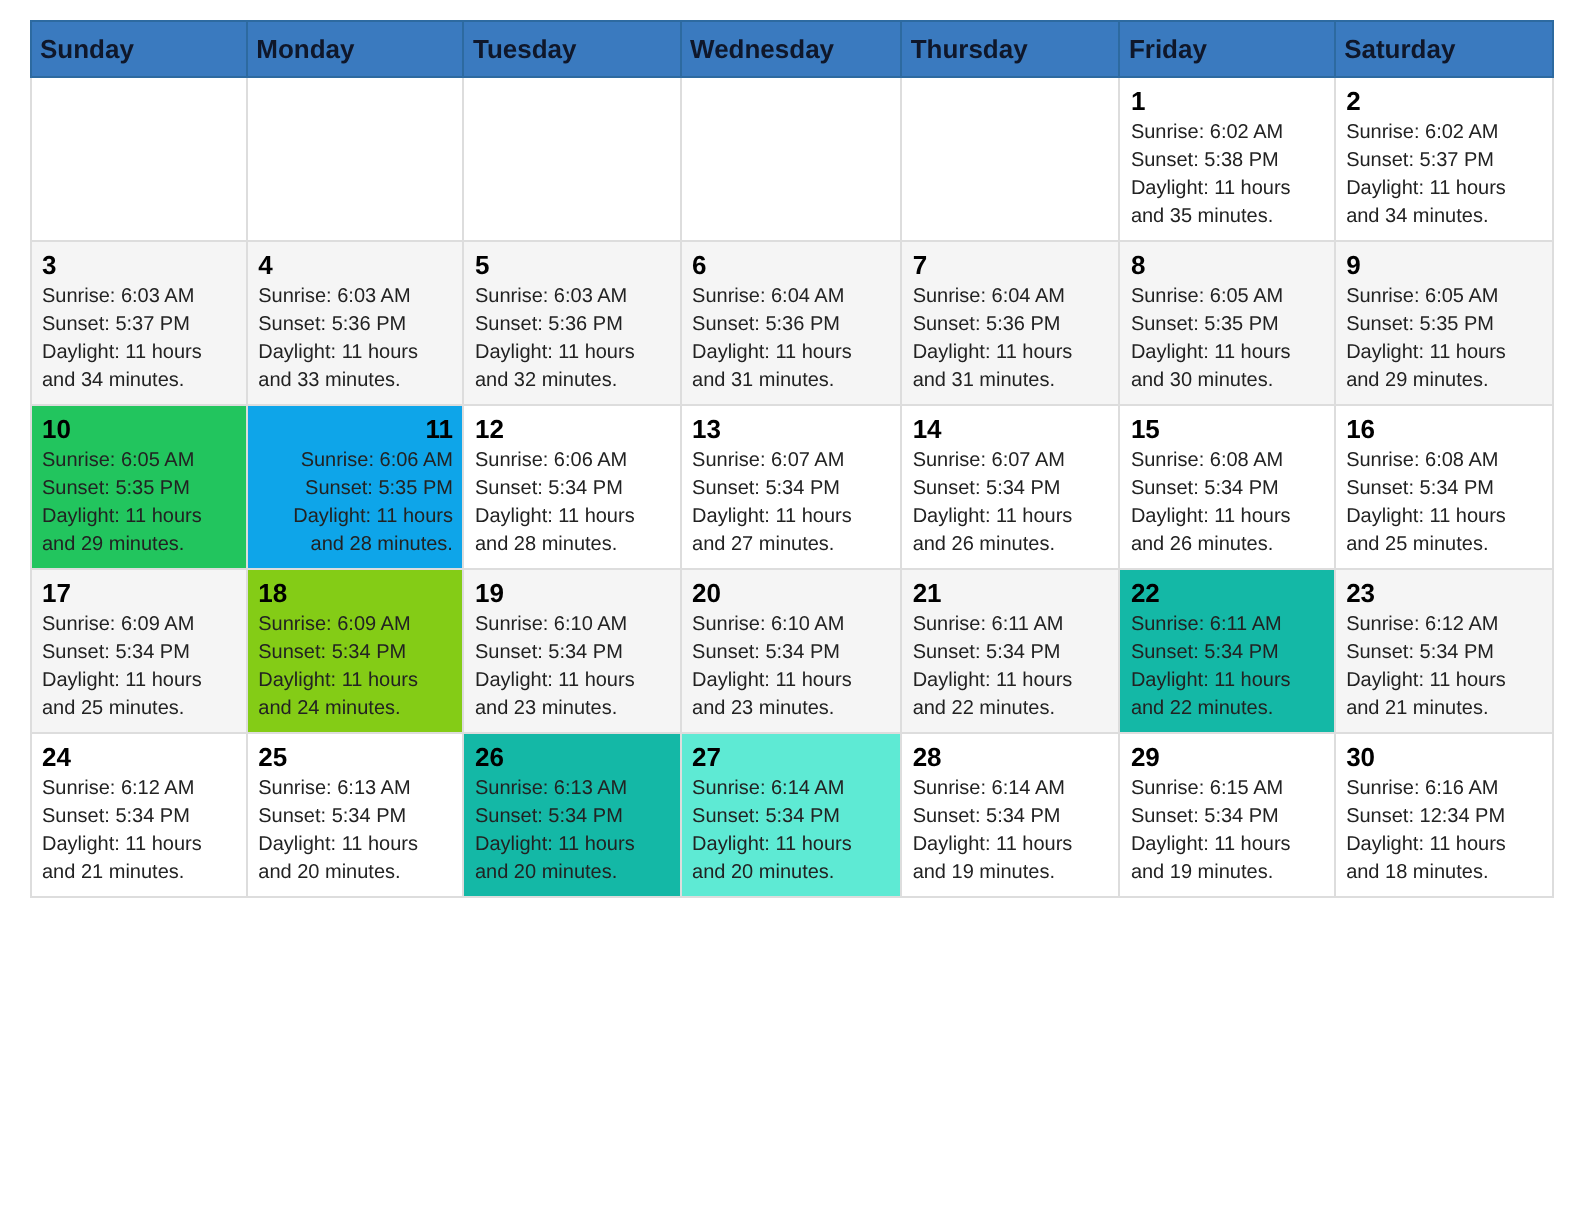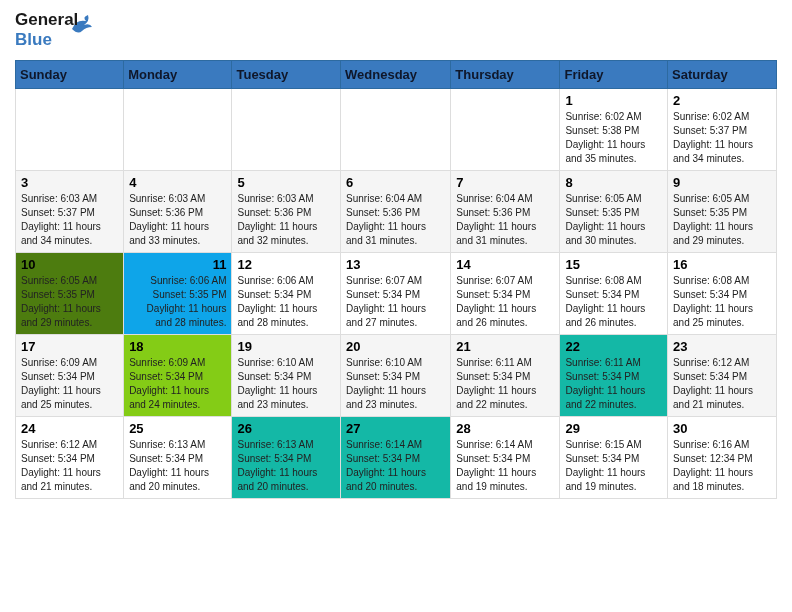--- a/index.html
+++ b/index.html
@@ -83,41 +83,20 @@
       line-height: 1.4;
     }
     .empty-cell {
       background: #fff !important;
     }
   </style>
 </head>
 <body>
 
 <div class="page">
-  <div class="header">
-    <div class="logo-container">
-      <div style="display:flex; align-items:center; gap:3px;">
-        <div style="position:relative; width:48px; height:42px;">
-          <div style="font-size:17px; font-weight:bold; color:#1a1a1a; line-height:1.15;">
-            <span style="color:#1a1a1a;">General</span>
-          </div>
-          <div style="font-size:17px; font-weight:bold; color:#3a7abf; line-height:1.15;">Blue</div>
-        </div>
-        <div style="color:#3a7abf; font-size:26px; margin-left:2px; margin-top:-6px;">
-          <svg width="28" height="28" viewBox="0 0 28 28">
-            <path d="M4 18 Q8 8 18 10 Q14 6 20 4 Q22 10 16 14 Q22 12 24 16 Q18 16 14 20 Q10 24 4 18Z" fill="#3a7abf"></path>
-          </svg>
-        </div>
-      </div>
-    </div>
-    <div class="title-section">
-      <div class="month-title"></div>
-      <div class="location-title"></div>
-    </div>
-  </div>
 
   <table class="calendar">
     <thead>
       <tr>
       <th>Sunday</th>
           <th>Monday</th>
           <th>Tuesday</th>
           <th>Wednesday</th>
           <th>Thursday</th>
           <th>Friday</th>
@@ -191,21 +170,21 @@
           </td>
           <td style="background: rgb(245, 245, 245);">
             <span class="day-number">9</span>
             <div class="day-info" style="white-space: pre-line;">Sunrise: 6:05 AM
 Sunset: 5:35 PM
 Daylight: 11 hours
 and 29 minutes.</div>
           </td>
         </tr>
         <tr>
-          <td style="background: #4d7c0f; margin-top: 16px;">
+          <td style="background: #22c55e; margin-top: 16px;">
             <span class="day-number">10</span>
             <div class="day-info" style="white-space: pre-line;">Sunrise: 6:05 AM
 Sunset: 5:35 PM
 Daylight: 11 hours
 and 29 minutes.</div>
           </td>
           <td style="background: #0ea5e9; text-align: right;">
             <span class="day-number">11</span>
             <div class="day-info" style="white-space: pre-line;">Sunrise: 6:06 AM
 Sunset: 5:35 PM
@@ -314,21 +293,21 @@
 Daylight: 11 hours
 and 20 minutes.</div>
           </td>
           <td style="background: #14b8a6;">
             <span class="day-number">26</span>
             <div class="day-info" style="white-space: pre-line;">Sunrise: 6:13 AM
 Sunset: 5:34 PM
 Daylight: 11 hours
 and 20 minutes.</div>
           </td>
-          <td style="background: #14b8a6;">
+          <td style="background: #5eead4;">
             <span class="day-number">27</span>
             <div class="day-info" style="white-space: pre-line;">Sunrise: 6:14 AM
 Sunset: 5:34 PM
 Daylight: 11 hours
 and 20 minutes.</div>
           </td>
           <td style="background: rgb(255, 255, 255);">
             <span class="day-number">28</span>
             <div class="day-info" style="white-space: pre-line;">Sunrise: 6:14 AM
 Sunset: 5:34 PM

